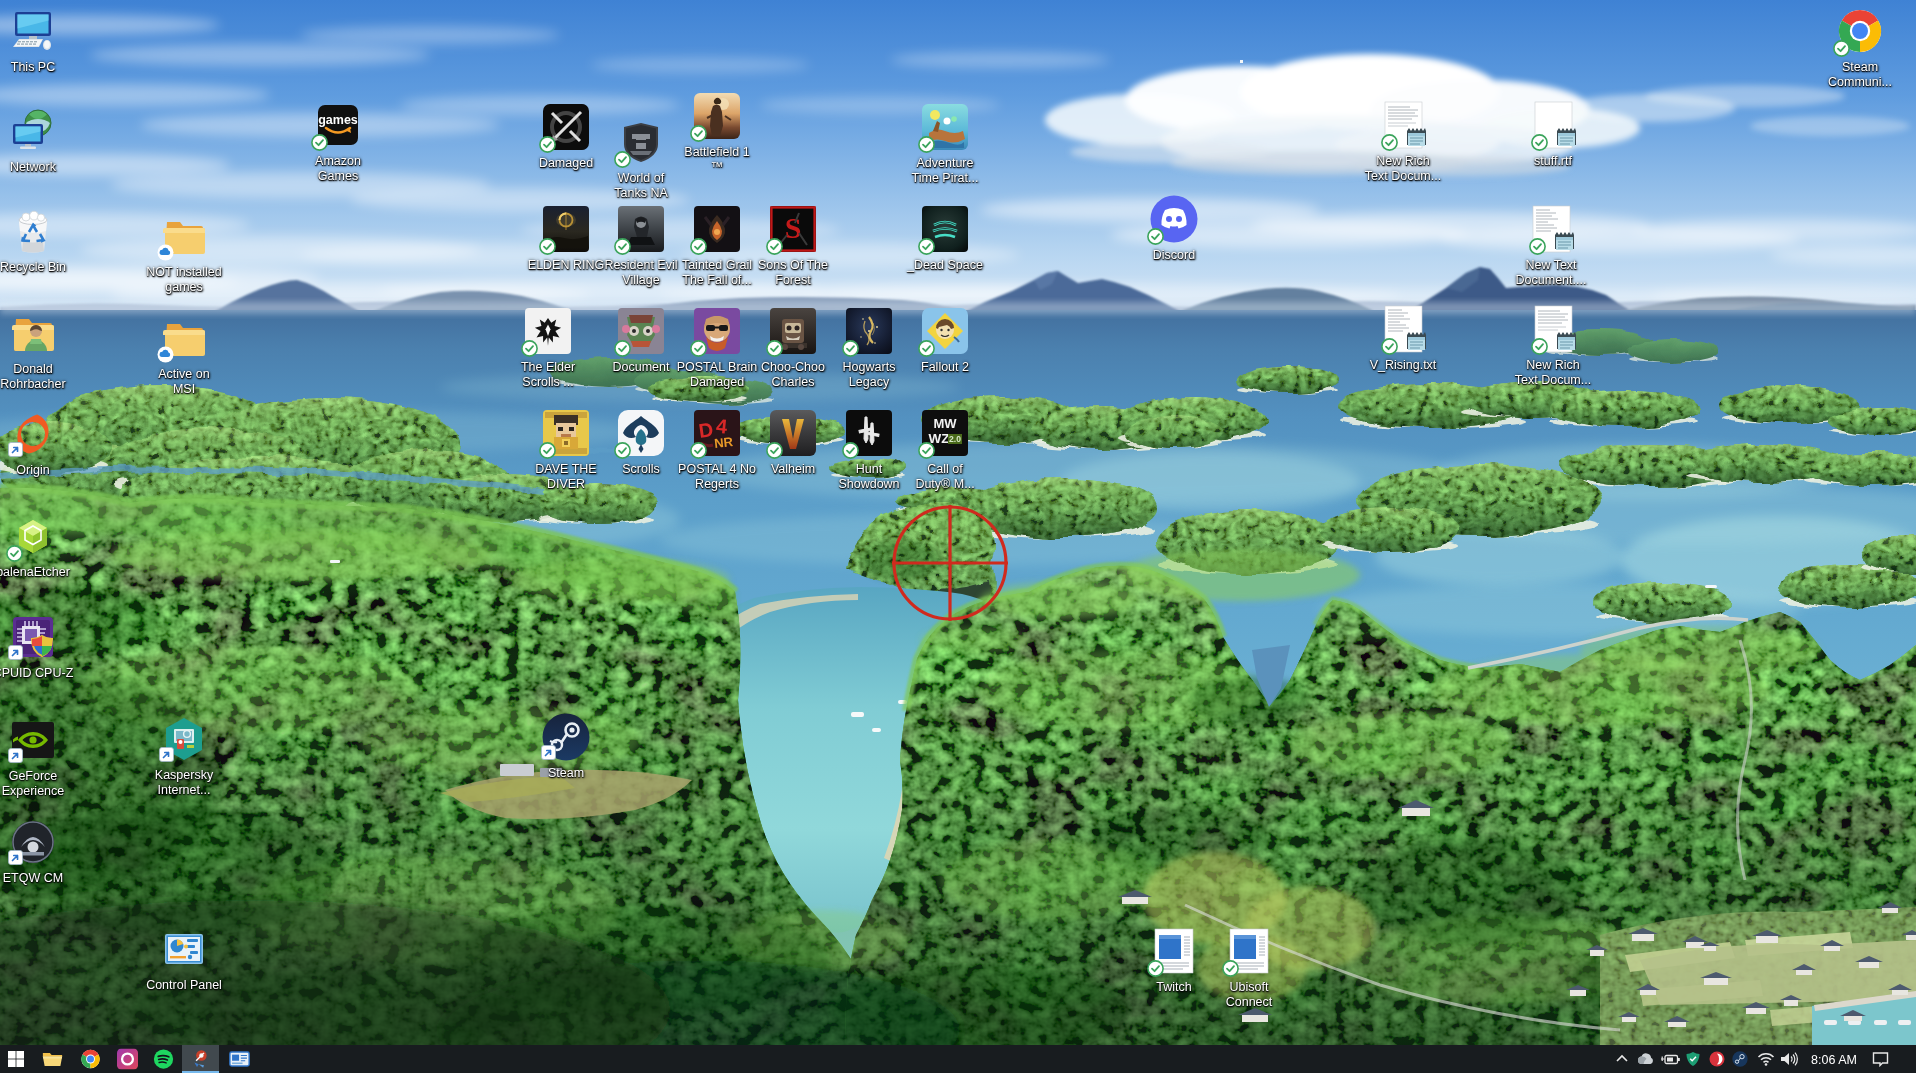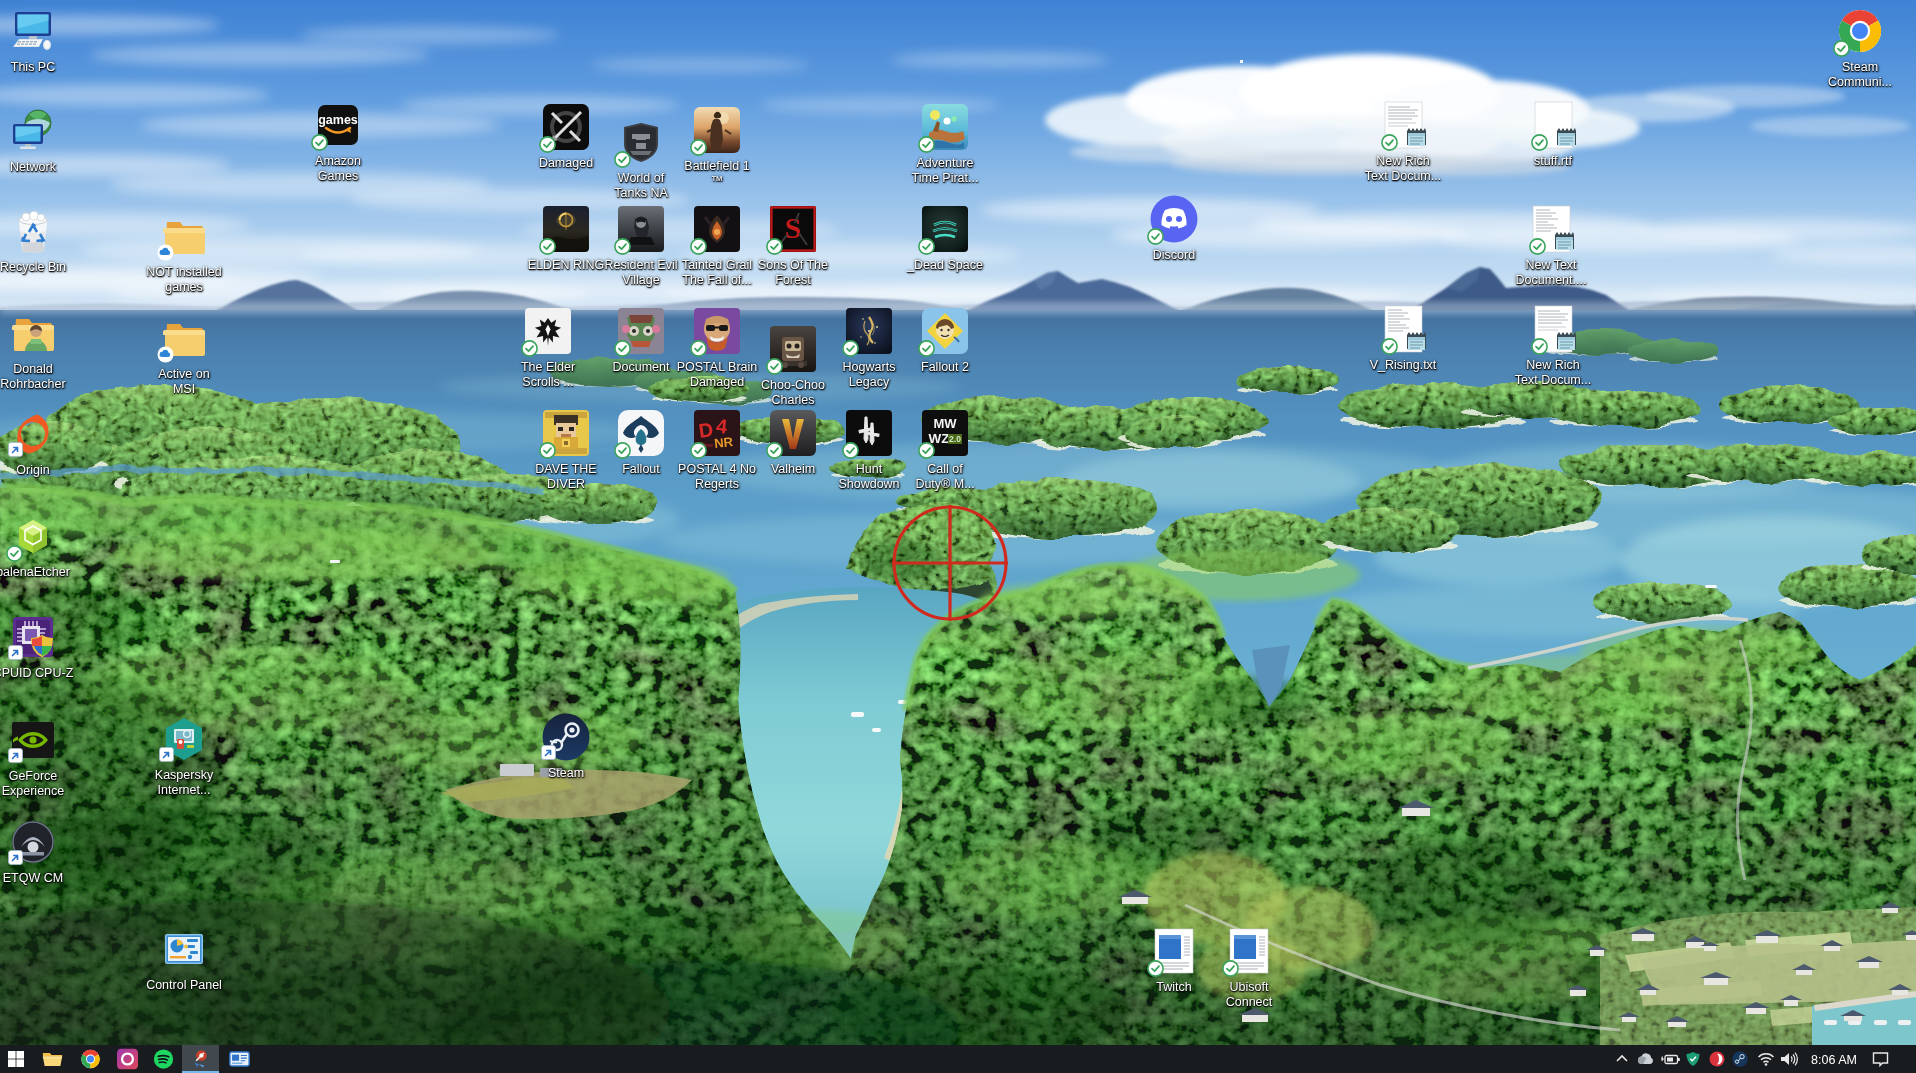--- a/index.html
+++ b/index.html
@@ -784,21 +784,21 @@
         </svg>
         <div class="bdg" style="left:-3px;bottom:-2px">
           <svg width="17" height="17">
             <circle cx="8.5" cy="8.5" r="7.6" fill="#fff" stroke="#3ba45c" stroke-width="1.6"></circle>
             <path d="M5 8.7 L7.6 11.2 L12 6.2" stroke="#3ba45c" stroke-width="1.8" fill="none" stroke-linecap="round" stroke-linejoin="round"></path>
           </svg>
         </div>
       </div>
       <div class="lb">World of<br>Tanks NA</div>
     </div>
-    <div class="di" style="left:669px;top:106px;width:96px">
+    <div class="di" style="left:669px;top:92px;width:96px">
       <div class="ic">
         <svg width="48" height="48" viewBox="0 0 48 48">
           <defs>
             <linearGradient id="bf1g" x1="0" y1="0" x2="0" y2="1">
               <stop offset="0" stop-color="#f2dcb4"></stop>
               <stop offset="0.45" stop-color="#dca468"></stop>
               <stop offset="0.75" stop-color="#7a4a30"></stop>
               <stop offset="1" stop-color="#3a2418"></stop>
             </linearGradient>
           </defs>
@@ -1020,21 +1020,21 @@
         </svg>
         <div class="bdg" style="left:-3px;bottom:-2px">
           <svg width="17" height="17">
             <circle cx="8.5" cy="8.5" r="7.6" fill="#fff" stroke="#3ba45c" stroke-width="1.6"></circle>
             <path d="M5 8.7 L7.6 11.2 L12 6.2" stroke="#3ba45c" stroke-width="1.8" fill="none" stroke-linecap="round" stroke-linejoin="round"></path>
           </svg>
         </div>
       </div>
       <div class="lb">POSTAL Brain<br>Damaged</div>
     </div>
-    <div class="di" style="left:745px;top:325px;width:96px">
+    <div class="di" style="left:745px;top:307px;width:96px">
       <div class="ic">
         <svg width="48" height="48" viewBox="0 0 48 48">
           <defs>
             <linearGradient id="ccg" x1="0" y1="0" x2="0" y2="1">
               <stop offset="0" stop-color="#4a4440"></stop>
               <stop offset="1" stop-color="#181412"></stop>
             </linearGradient>
           </defs>
           <rect x="1" y="1" width="46" height="46" rx="4" fill="url(#ccg)"></rect>
           <rect x="13" y="12" width="22" height="24" rx="3" fill="#6a5444"></rect>
@@ -1145,21 +1145,21 @@
             <path d="M0,10 L2.5,15 L0,19 L-2.5,15 Z" fill="#1d3d5c"></path>
           </g>
         </svg>
         <div class="bdg" style="left:-3px;bottom:-2px">
           <svg width="17" height="17">
             <circle cx="8.5" cy="8.5" r="7.6" fill="#fff" stroke="#3ba45c" stroke-width="1.6"></circle>
             <path d="M5 8.7 L7.6 11.2 L12 6.2" stroke="#3ba45c" stroke-width="1.8" fill="none" stroke-linecap="round" stroke-linejoin="round"></path>
           </svg>
         </div>
       </div>
-      <div class="lb">Fallout</div>
+      <div class="lb">Scrolls</div>
     </div>
     <div class="di" style="left:669px;top:409px;width:96px">
       <div class="ic">
         <svg width="48" height="48" viewBox="0 0 48 48">
           <rect x="1" y="1" width="46" height="46" rx="4" fill="#2a1418"></rect>
           <text x="14" y="28" font-family="Liberation Sans" font-size="20" font-weight="bold" fill="#d82828" text-anchor="middle" transform="rotate(-8 14 28)">D</text>
           <text x="28" y="24" font-family="Liberation Sans" font-size="20" font-weight="bold" fill="#d82828" text-anchor="middle" transform="rotate(6 28 24)">4</text>
           <text x="31" y="38" font-family="Liberation Sans" font-size="13" font-weight="bold" fill="#e89828" text-anchor="middle" transform="rotate(-6 31 38)">NR</text>
           <path d="M8,34 q6,4 12,2" stroke="#681820" stroke-width="3" fill="none"></path>
         </svg>

